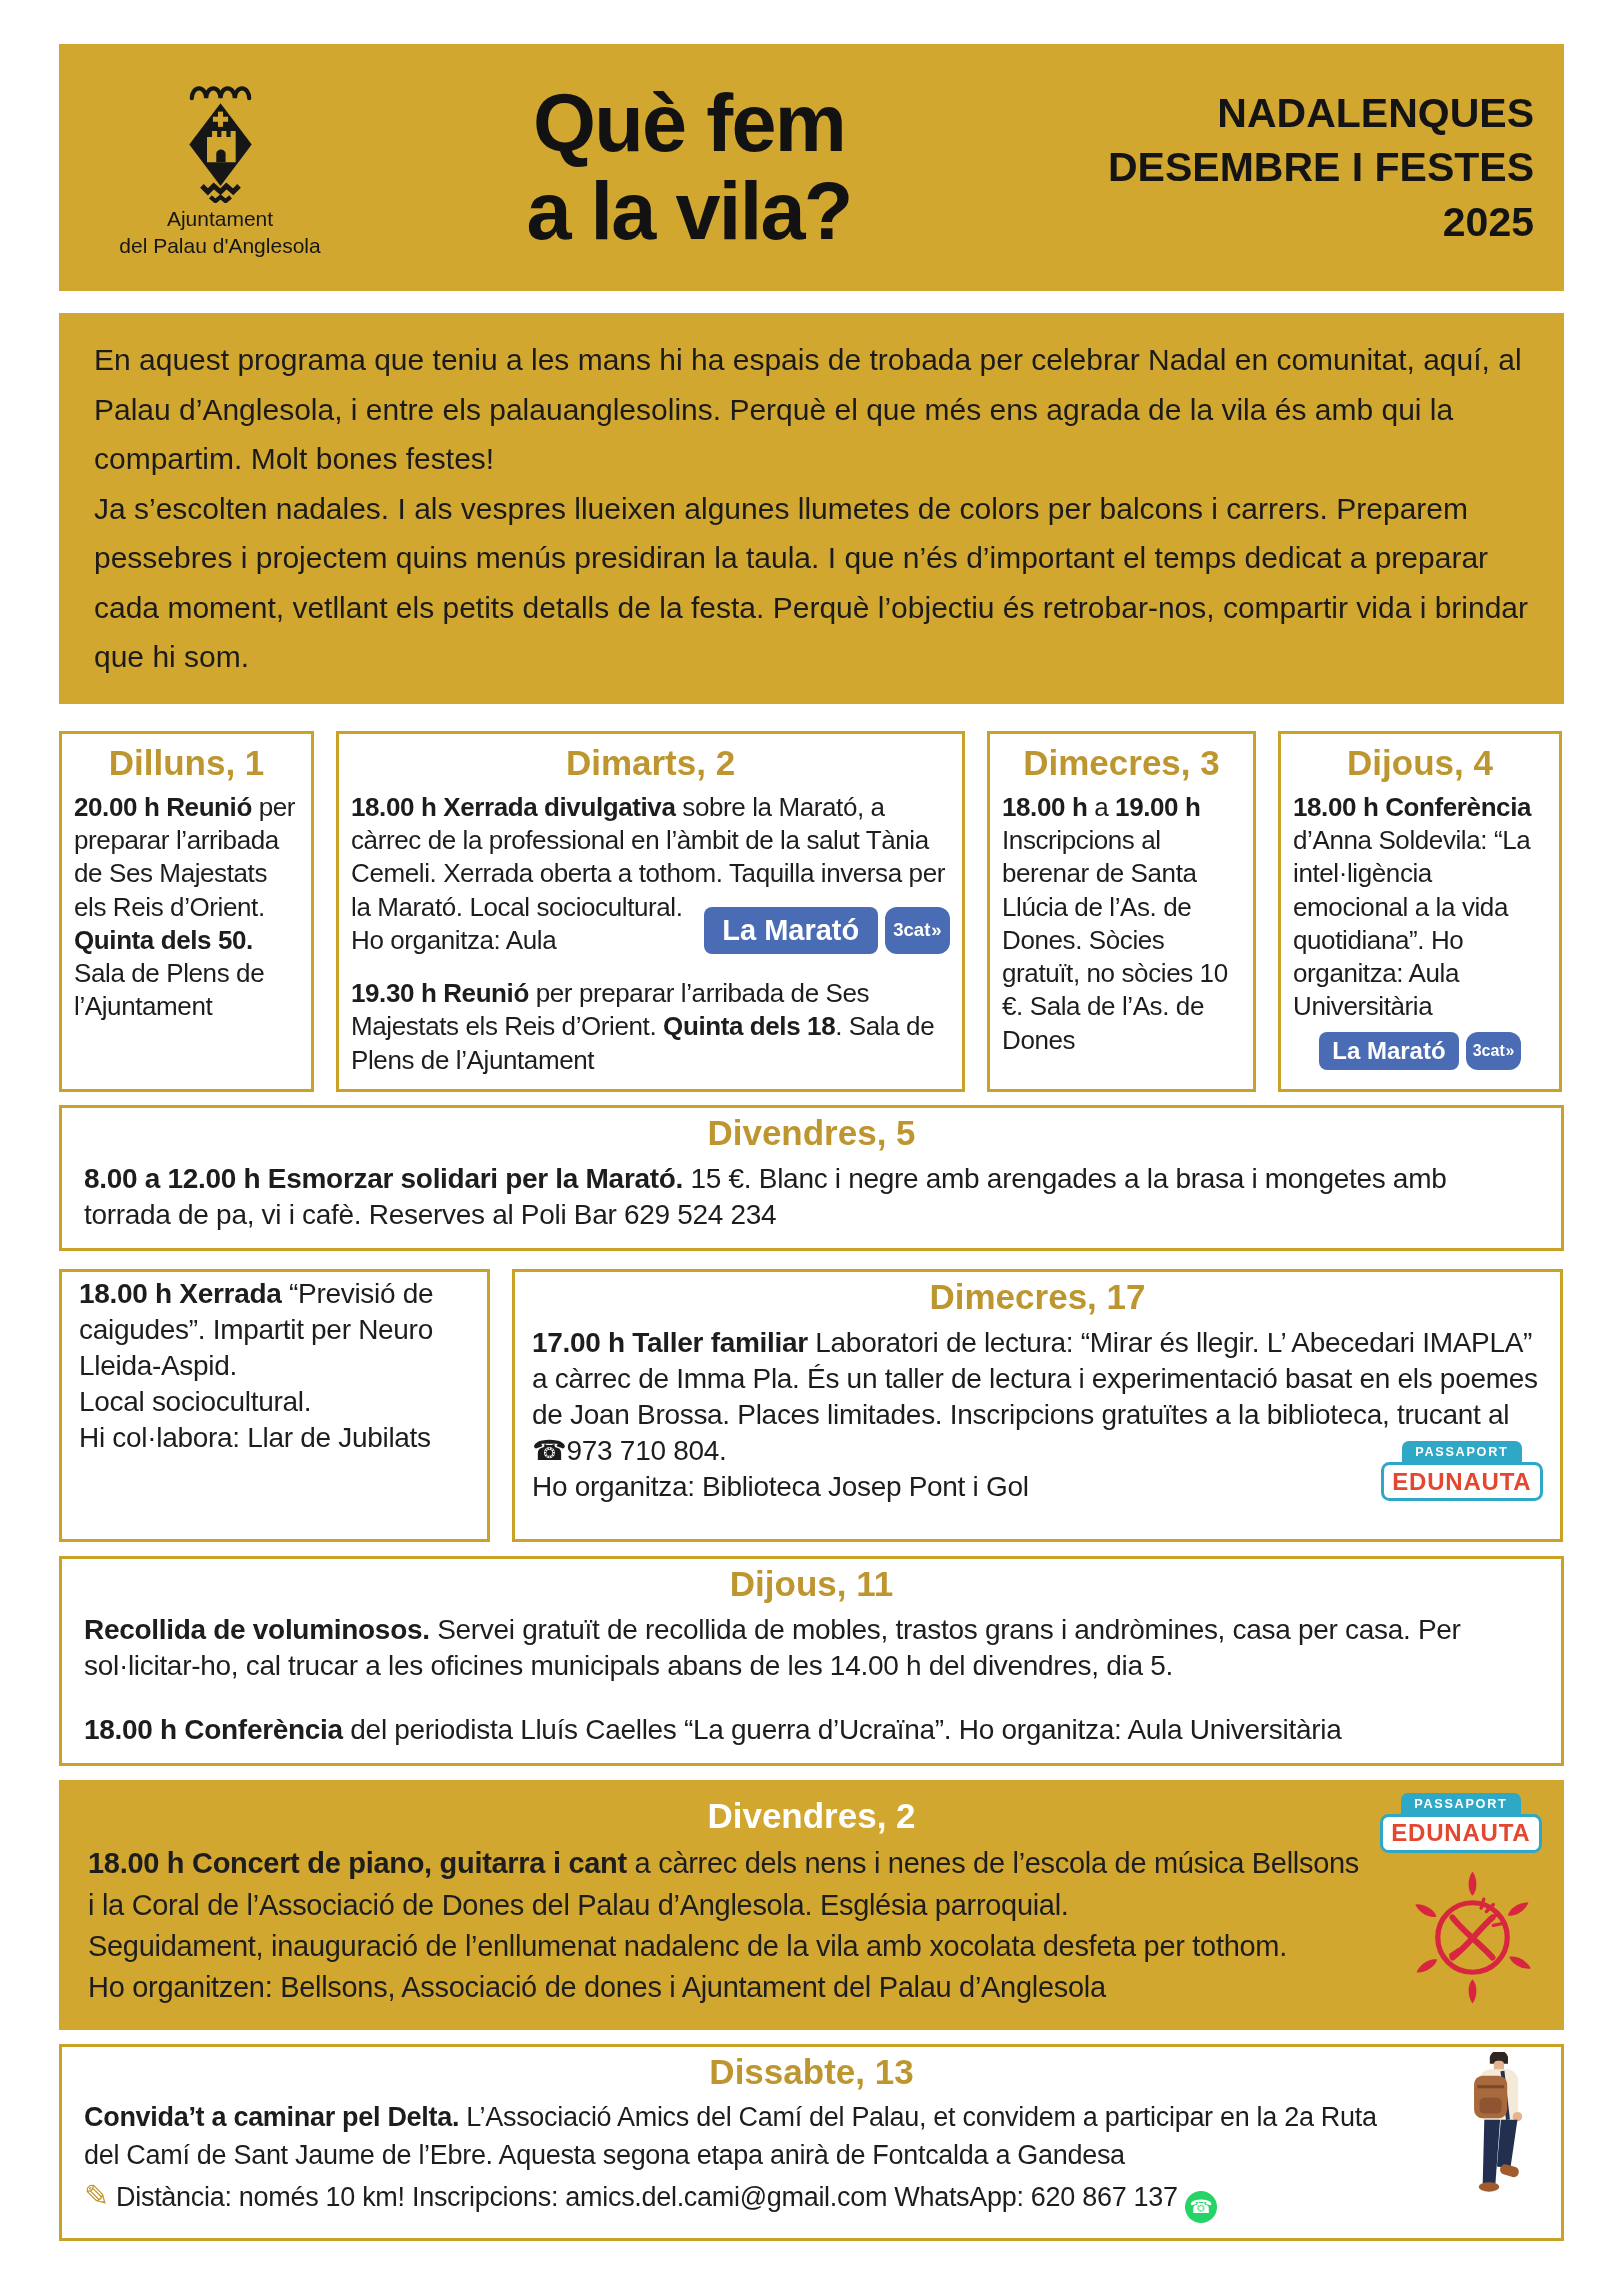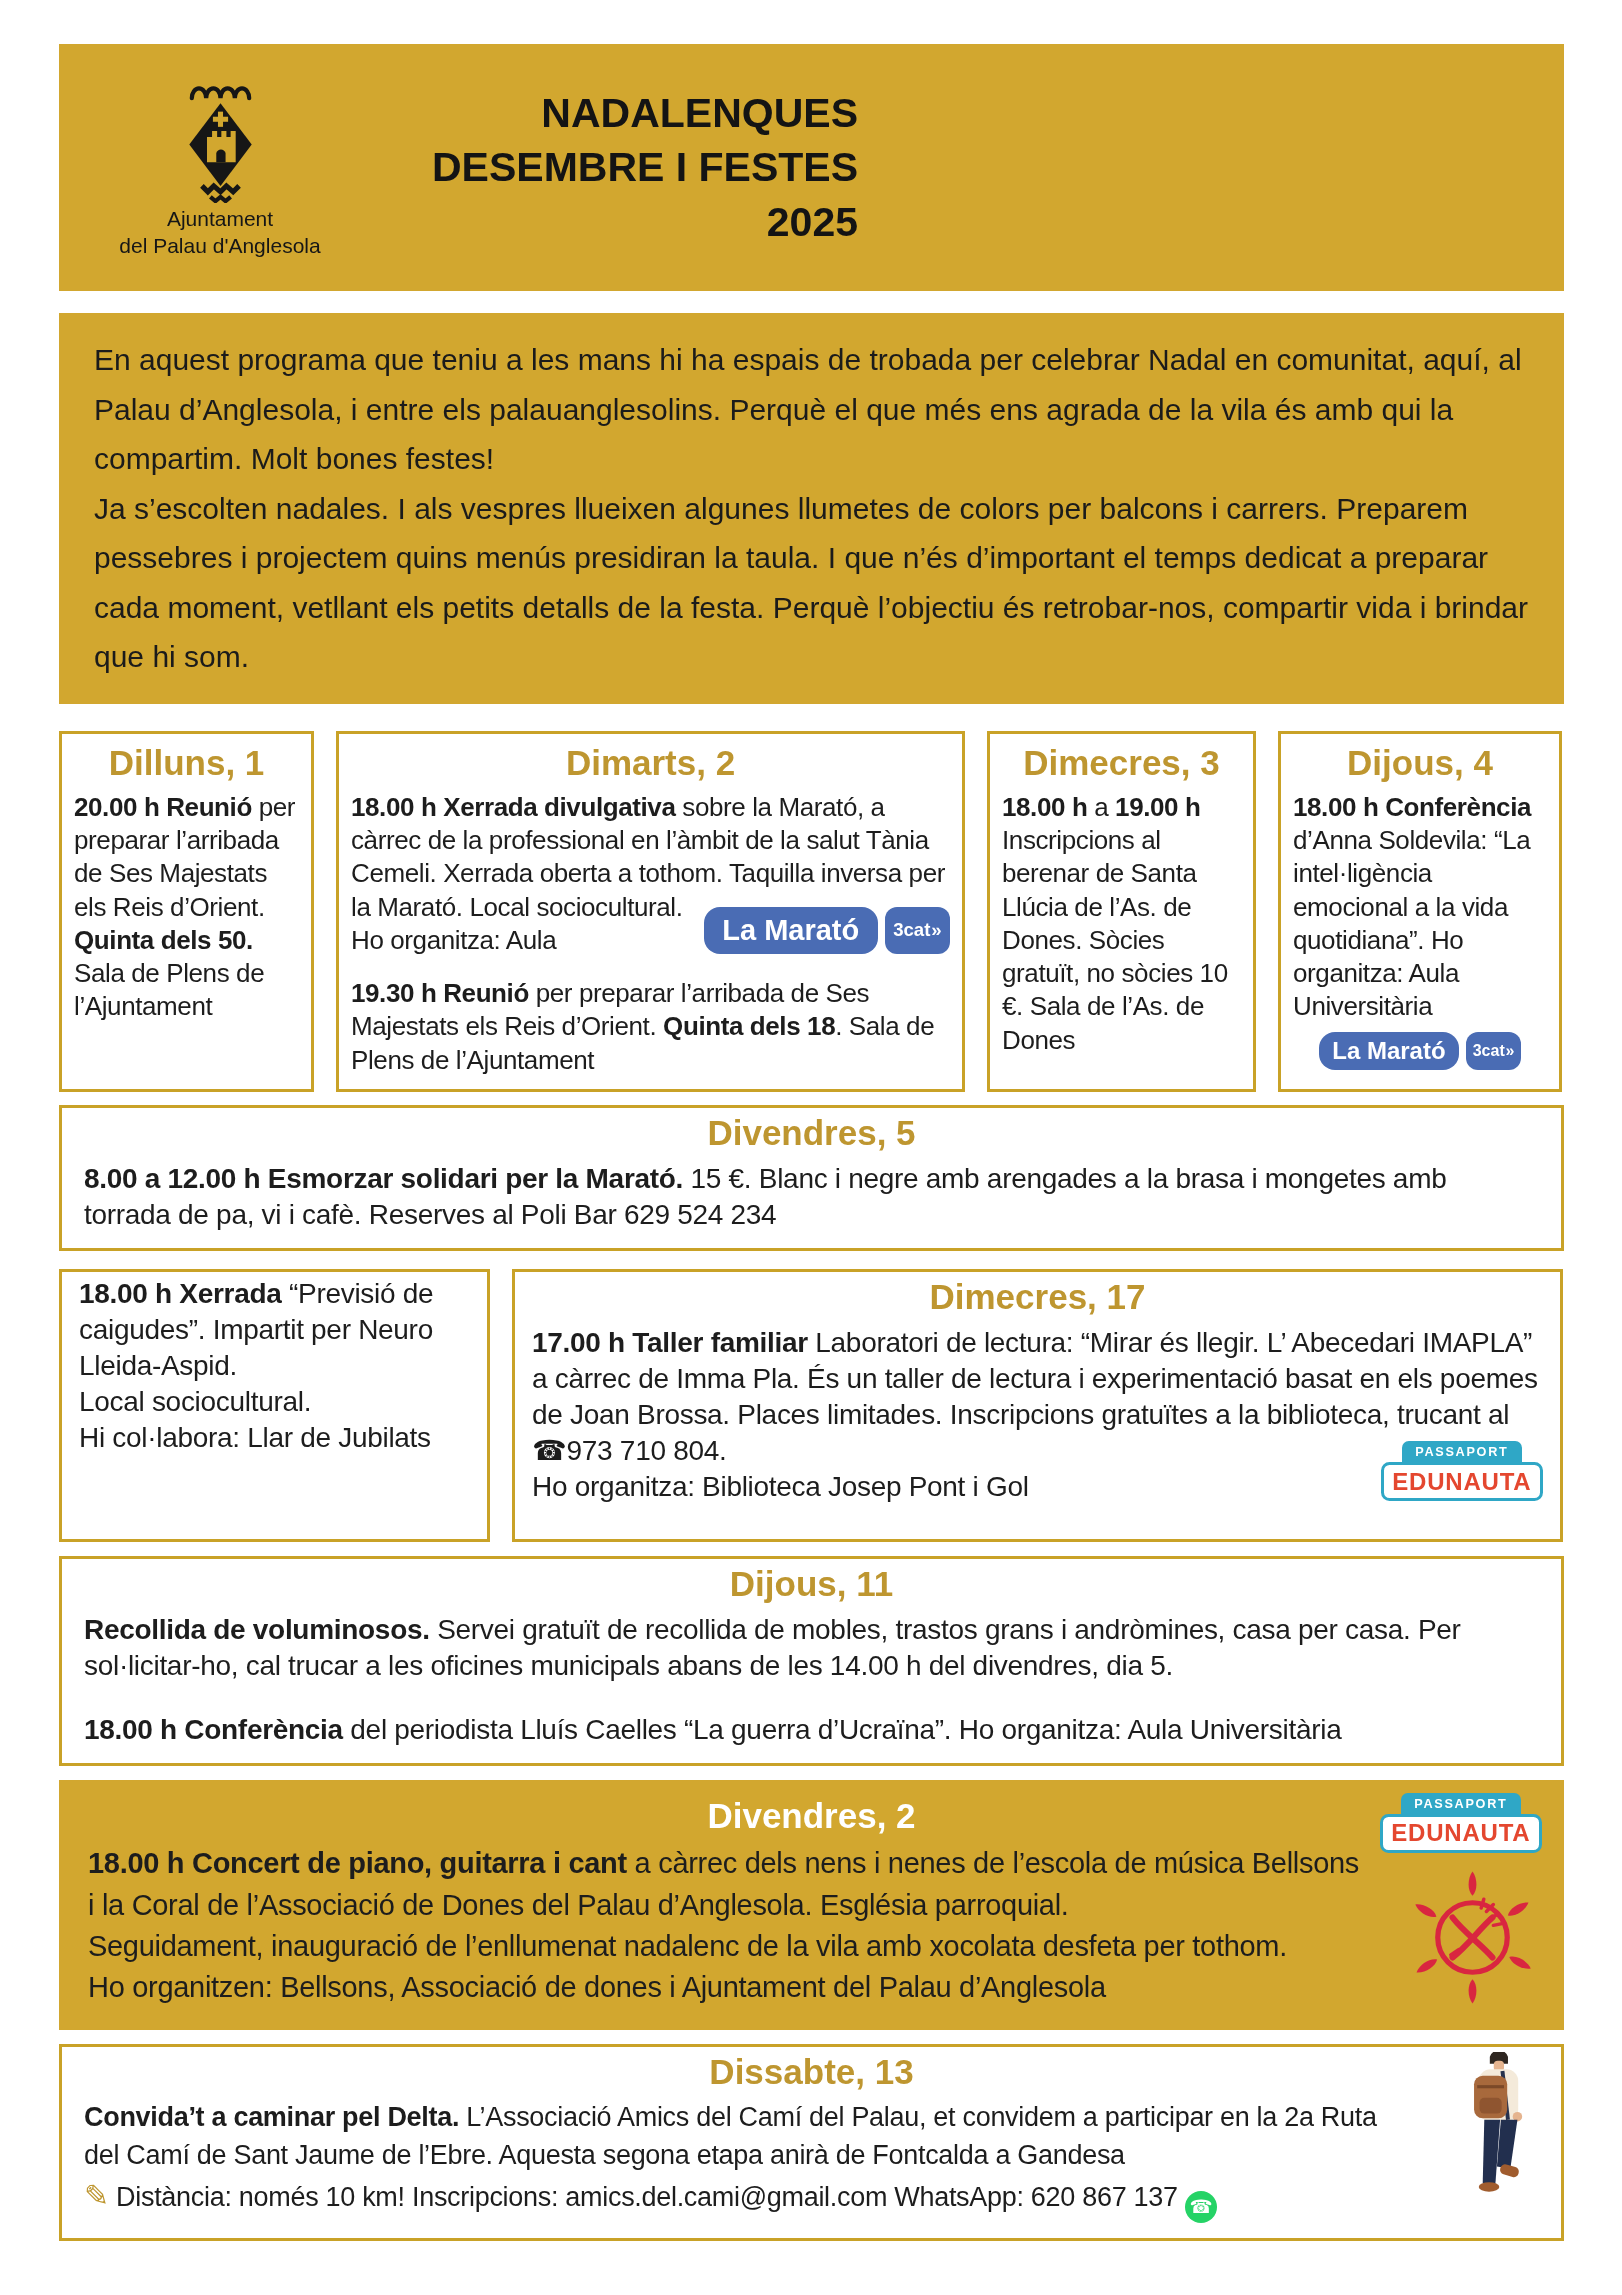--- a/index.html
+++ b/index.html
@@ -56,21 +56,21 @@
   .wide .card-body { padding: 0 5px; }
 
   .p1wrap { position: relative; margin-bottom: 20px; }
   .abs-br { position: absolute; right: 0; bottom: 3.4px; }
   .badge-row { display: flex; justify-content: center; margin-top: 8.5px; }
 
   
   .marato { display: inline-flex; gap: 6.8px; align-items: stretch; }
   .marato-main {
     background: var(--marato-blue, #4A6CB4); color:#fff; font-weight:bold;
-    font-size: 29px; padding: 6.8px 18.6px; border-radius: 16px;
+    font-size: 29px; padding: 6.8px 18.6px; border-radius: 8px;
     display:flex; align-items:center;
   }
   .marato-3cat {
     background: var(--marato-blue, #4A6CB4); color:#fff; font-weight:bold;
     font-size: 18.6px; padding: 6.8px 8.5px; border-radius: 12px;
     display:flex; align-items:center; gap: 0.8px;
   }
   .marato.sm .marato-main { font-size: 24px; padding: 5px 13.5px; }
   .marato.sm .marato-3cat { font-size: 16px; padding: 5px 6.8px; }
 
@@ -124,20 +124,24 @@
         <rect x="39" y="48" width="18" height="6" fill="var(--gold,#D2A72F)"></rect>
         <path d="M32 72 h6 v-7 h6 v7 h5 v-7 h6 v7 h5 v-7 h6 v7 v30 h-34 z" fill="var(--gold,#D2A72F)"></path>
         <path d="M43 102 v-11 a6 7 0 0 1 11 0 v11 z" fill="#161616"></path>
         <path d="M26 130 l7 7 7 -7 8 7 7 -7 8 7 7 -7" fill="none" stroke="#161616" stroke-width="6"></path>
         <path d="M36 143 l6 5 6 -5 6 5 6 -5" fill="none" stroke="#161616" stroke-width="5"></path>
       </svg>
       <div class="hdr-logo-cap">
         <div>Ajuntament</div>
         <div>del Palau d'Anglesola</div>
       </div>
+    </div>
+    <div class="hdr-title">
+      <div>Què fem</div>
+      <div>a la vila?</div>
     </div>
     <div class="hdr-right">
       <div>NADALENQUES</div>
       <div>DESEMBRE I FESTES</div>
       <div>2025</div>
     </div>
   </header>
 
   <section class="intro">
     <p>En aquest programa que teniu a les mans hi ha espais de trobada per celebrar Nadal en comunitat, aquí, al Palau d’Anglesola, i entre els palauanglesolins. Perquè el que més ens agrada de la vila és amb qui la compartim. Molt bones festes!</p>

